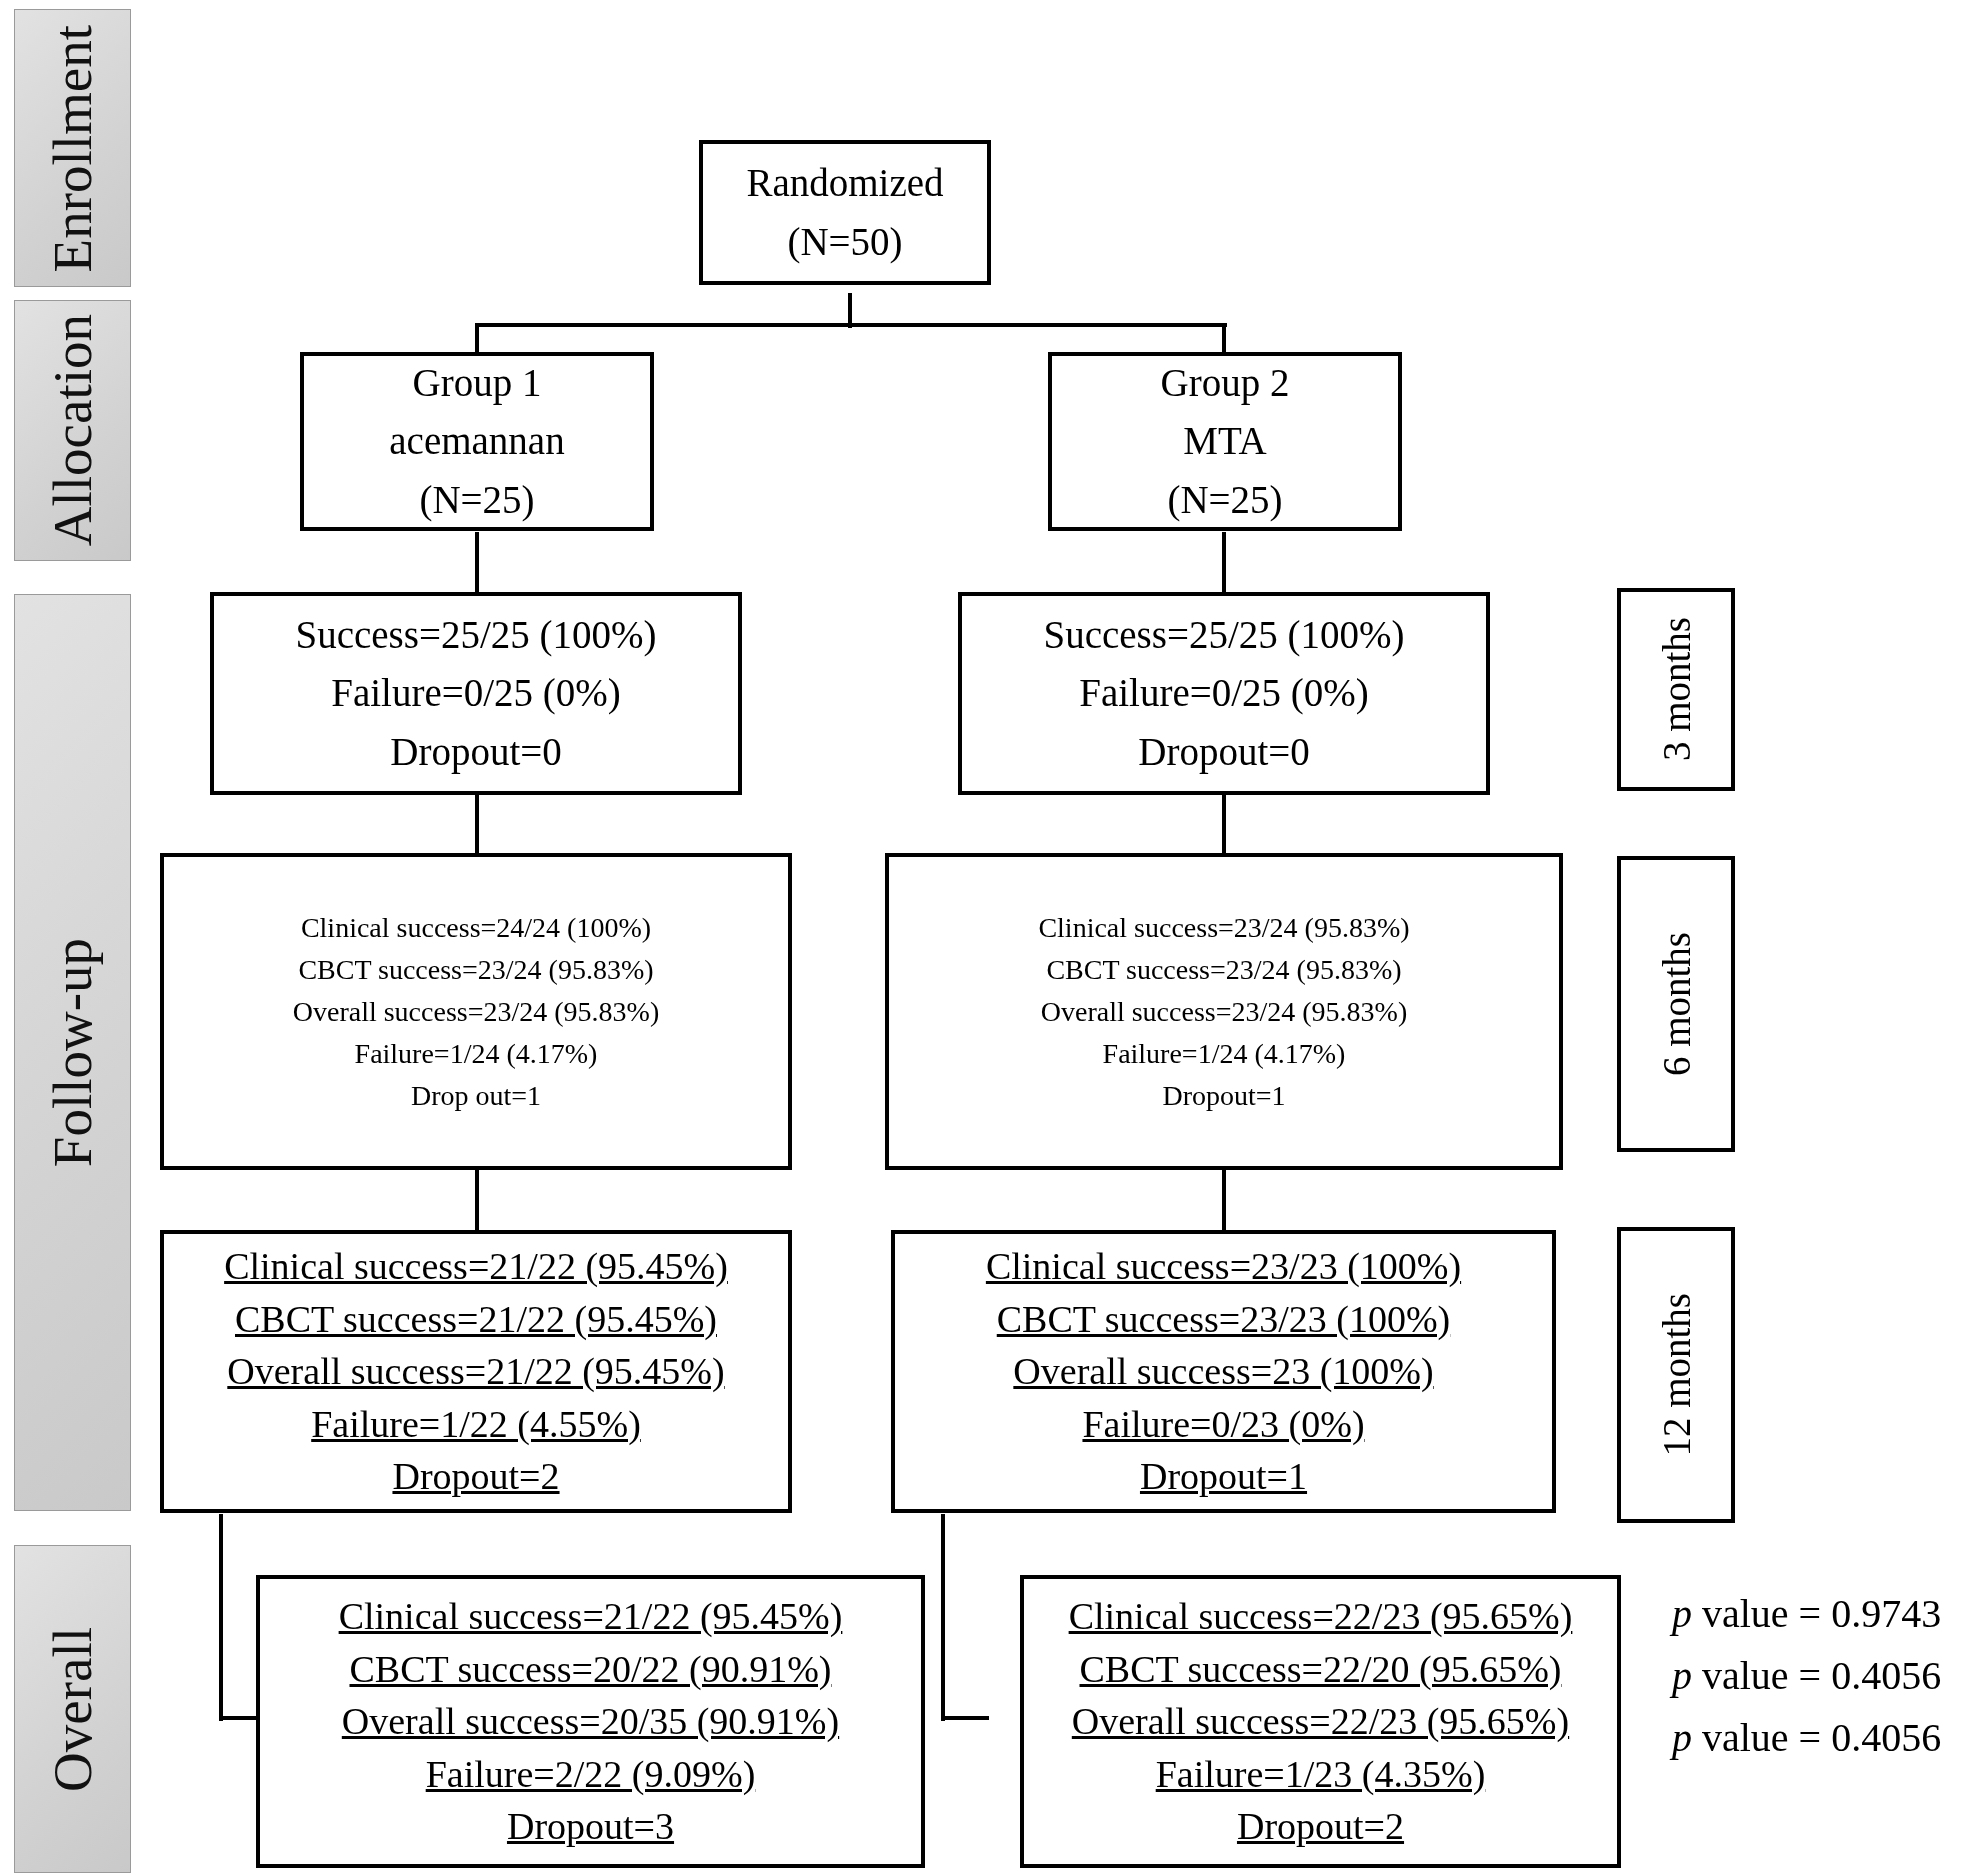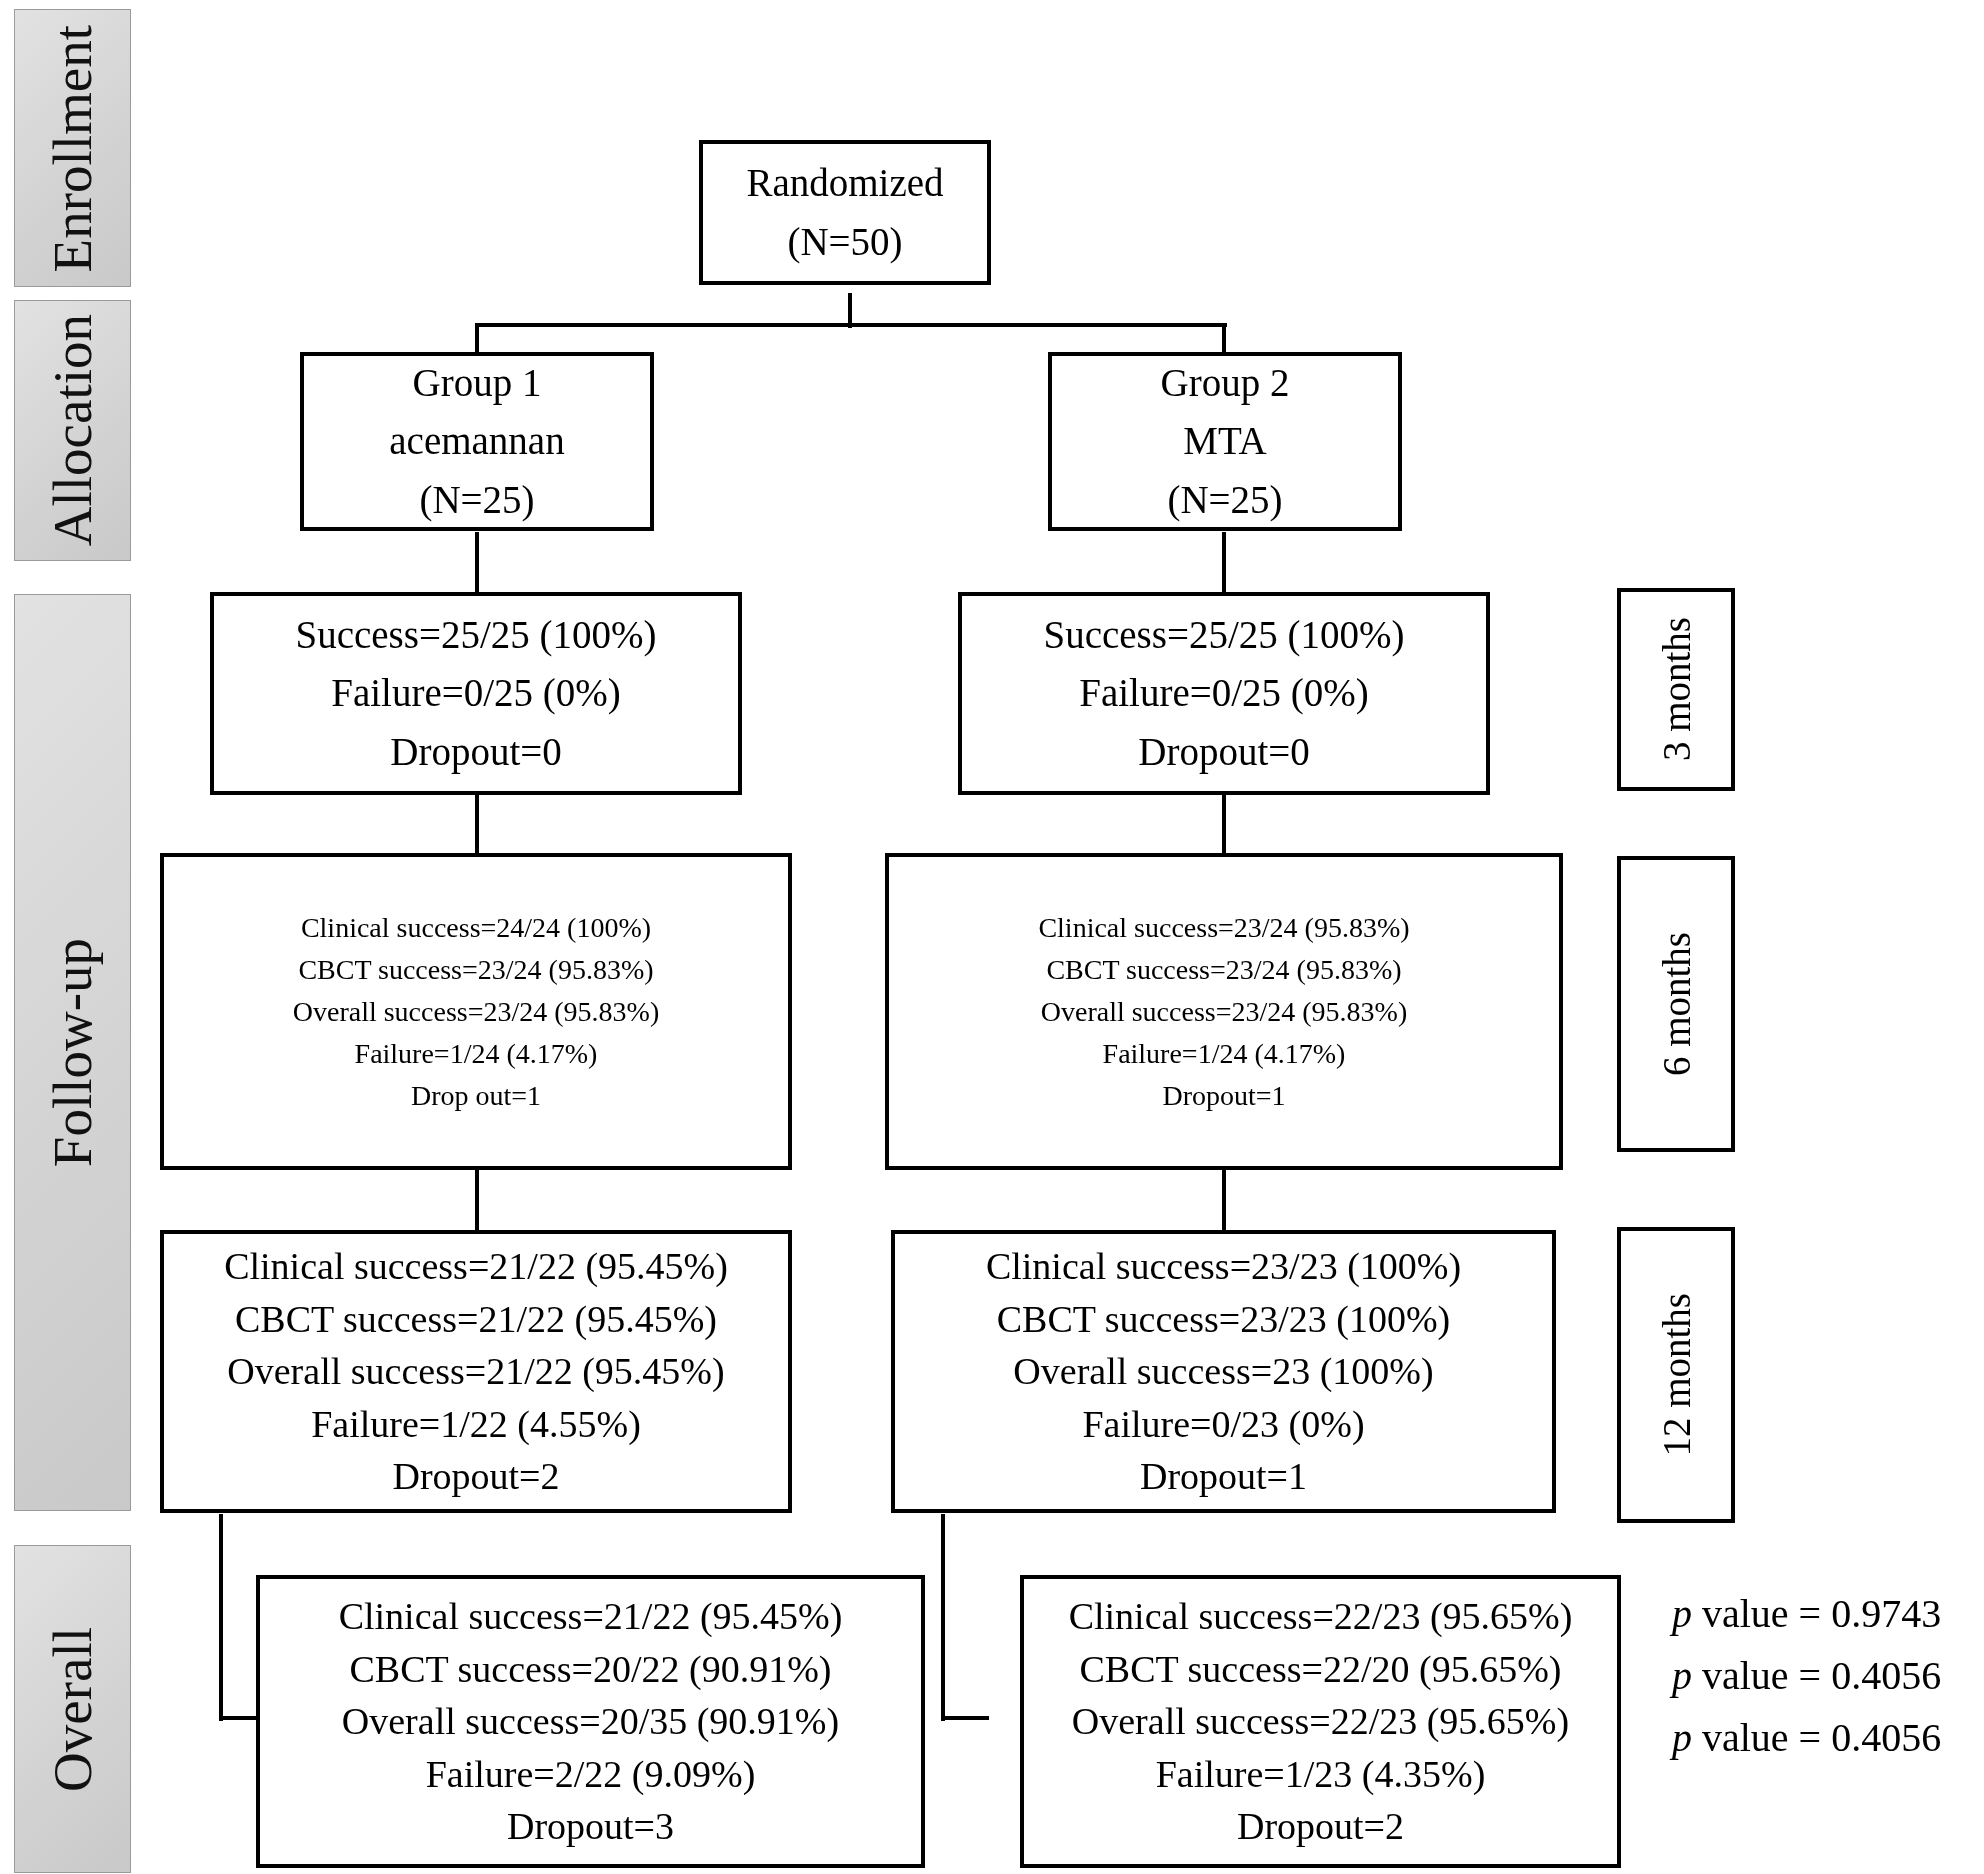--- a/index.html
+++ b/index.html
@@ -34,21 +34,21 @@
     background: #ffffff;
     border: 4.4px solid #000000;
     display: flex;
     flex-direction: column;
     justify-content: center;
     align-items: center;
     text-align: center;
     font-size: 39px;
     line-height: 1.5;
   }
-  .fbox.lines5 { line-height: 1.38; font-size: 38px; }
+  .fbox.lines5 { line-height: 1.38; font-size: 38px; text-decoration: underline; }
   .fbox.lines5loose { line-height: 1.5; font-size: 28px; }
   .tlabel {
     position: absolute;
     box-sizing: border-box;
     background: #ffffff;
     border: 4.4px solid #000000;
     display: flex;
     align-items: center;
     justify-content: center;
   }

